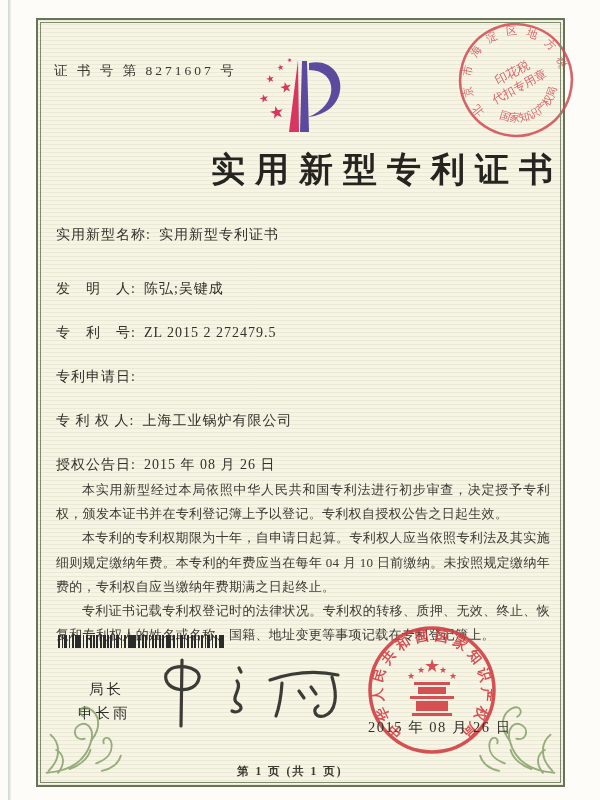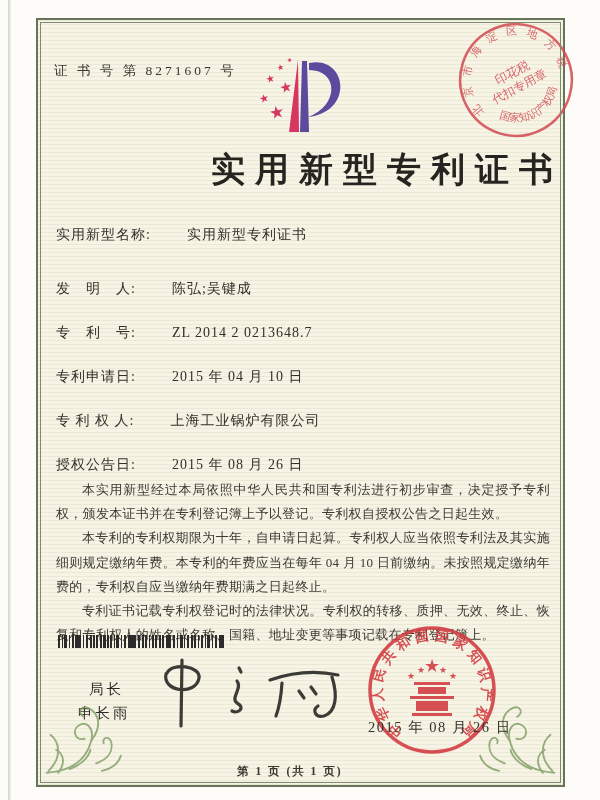--- a/index.html
+++ b/index.html
@@ -12,21 +12,21 @@
         background-color:#f7f4e6;
         background-image:repeating-linear-gradient(0deg,rgba(170,185,140,0.18) 0 1px,rgba(0,0,0,0) 1px 4px);}
   .cert::after{content:"";position:absolute;left:2px;top:2px;right:2px;bottom:2px;
         border:1px solid #7d8a6e;pointer-events:none;}
   .cert-number{position:absolute;left:16px;top:42px;font-size:13.5px;letter-spacing:3px;color:#3a382f;}
   .logo{position:absolute;left:197px;top:34px;width:150px;height:100px;}
   .title{position:absolute;left:0;top:127px;width:100%;text-align:right;
          font-size:34px;font-weight:700;letter-spacing:10px;color:#262420;}
   .fields{position:absolute;left:18px;top:206px;width:480px;}
   .field-row{display:flex;align-items:baseline;font-size:14px;margin-bottom:26px;
-             letter-spacing:1px;color:#33302a;gap:28px;}
+             letter-spacing:1px;color:#33302a;}
   .field-row.first{margin-bottom:36px;}
   .field-label{white-space:pre;}
   .field-value{margin-left:8px;white-space:pre;}
   .body-text{position:absolute;left:18px;top:458px;width:494px;font-size:13px;
              line-height:1.86;letter-spacing:.3px;color:#3c3a33;text-align:justify;
              }
   .body-text p{margin:0;text-indent:2em;}
   .barcode{position:absolute;left:20px;top:615px;width:168px;height:13px;
            background-image:
              repeating-linear-gradient(90deg,#2b2b2b 0 1.5px,rgba(0,0,0,0) 1.5px 3.5px),
@@ -92,25 +92,24 @@
       <div class="field-row first">
         <span class="field-label">实用新型名称:</span>
         <span class="field-value">实用新型专利证书</span>
       </div>
       <div class="field-row">
         <span class="field-label">发　明　人:</span>
         <span class="field-value">陈弘;吴键成</span>
       </div>
       <div class="field-row">
         <span class="field-label">专　利　号:</span>
-        <span class="field-value">ZL 2014 2 0213648.7</span>
+        <span class="field-value">ZL 2015 2 272479.5</span>
       </div>
       <div class="field-row">
         <span class="field-label">专利申请日:</span>
-        <span class="field-value">2015 年 04 月 10 日</span>
       </div>
       <div class="field-row">
         <span class="field-label">专 利 权 人:</span>
         <span class="field-value">上海工业锅炉有限公司</span>
       </div>
       <div class="field-row">
         <span class="field-label">授权公告日:</span>
         <span class="field-value">2015 年 08 月 26 日</span>
       </div>
     </div>

